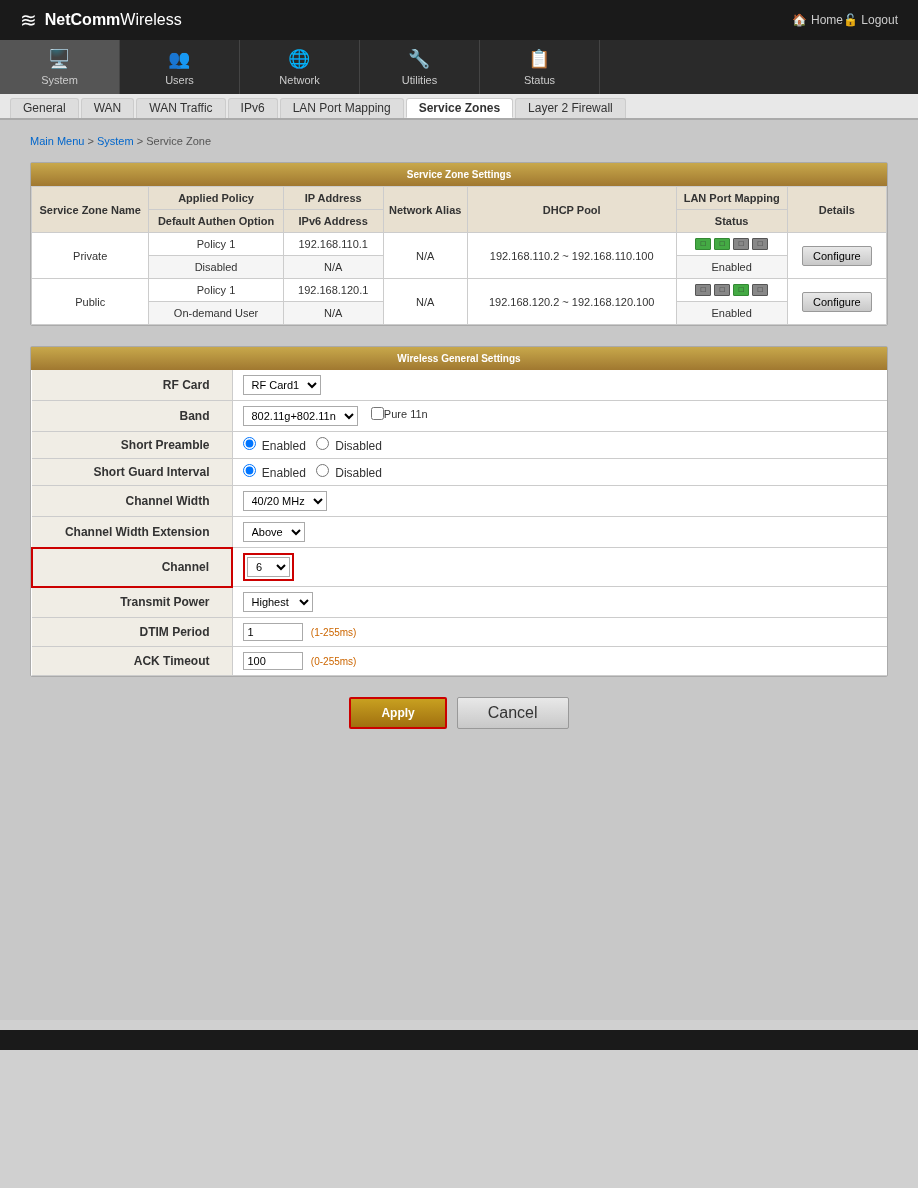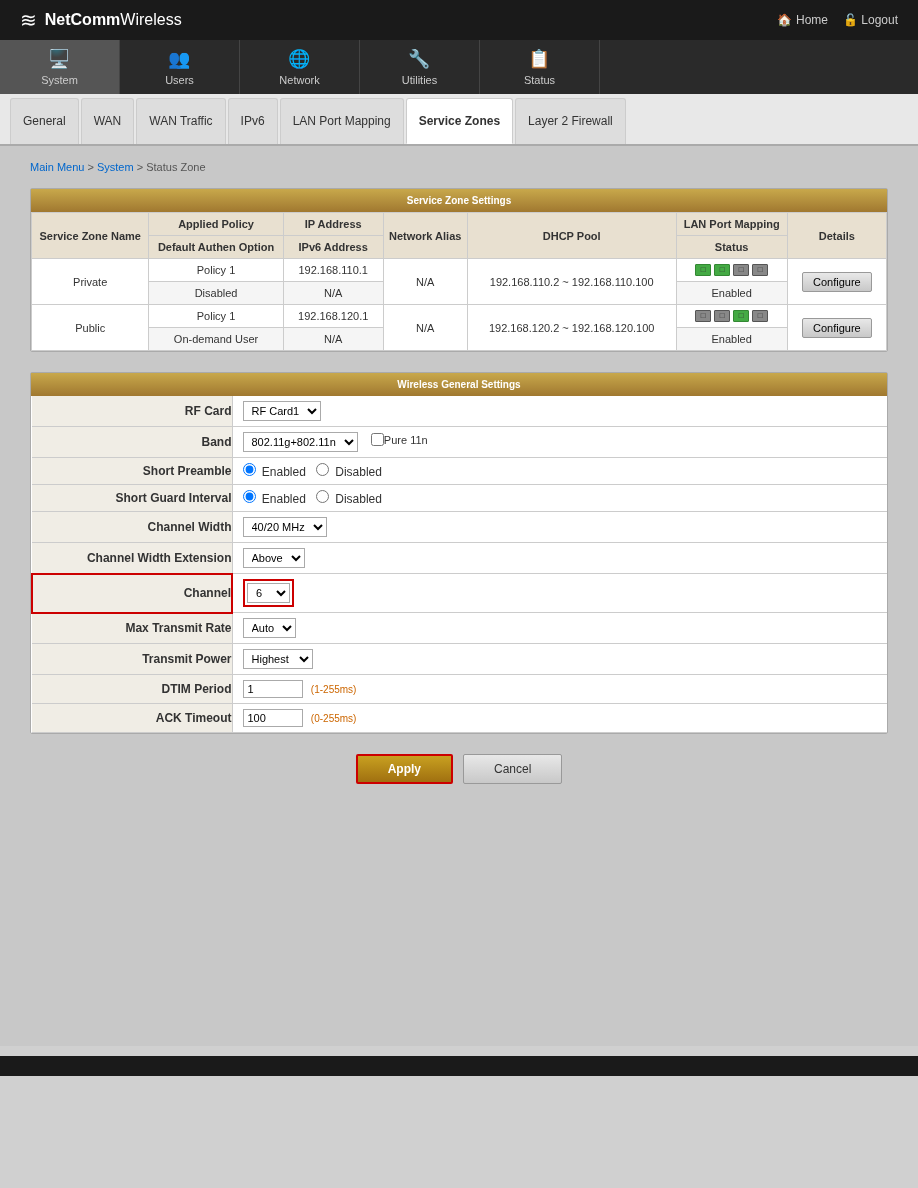--- a/index.html
+++ b/index.html
@@ -6,33 +6,33 @@
     body { background: #d0d0d0; font-family: Arial, sans-serif; font-size: 12px; color: #333; }
 
     .page-wrapper { width: 918px; min-height: 1188px; background: #d0d0d0; }
 
     
     .header { background: #1a1a1a; padding: 8px 20px; display: flex; align-items: center; justify-content: space-between; }
     .logo { display: flex; align-items: center; gap: 8px; }
     .logo-icon { color: white; font-size: 20px; }
     .logo-text { color: white; font-size: 16px; font-weight: bold; }
     .logo-text span { font-weight: normal; }
-    .header-links { display: flex; gap: 15px; font-size: 12px; }
+    .header-links { display: flex; font-size: 12px; }
     .header-links a { color: #ccc; text-decoration: none; }
 
     
     .nav-tabs { background: #2a2a2a; display: flex; }
     .nav-tab { padding: 8px 30px; cursor: pointer; display: flex; flex-direction: column; align-items: center; gap: 4px; color: #ccc; border-right: 1px solid #444; min-width: 120px; }
     .nav-tab.active { background: #555; }
     .nav-tab-icon { font-size: 18px; }
     .nav-tab-label { font-size: 11px; }
 
     
     .sub-nav { background: #e8e8e8; display: flex; border-bottom: 2px solid #aaa; padding: 0 10px; margin: 0; }
-    .sub-nav-item { padding: 15px 12px; cursor: pointer; font-size: 12px; color: #333; border: 1px solid #ccc; border-bottom: none; background: #ddd; margin-right: 2px; margin-top: 4px; border-radius: 3px 3px 0 0; }
+    .sub-nav-item { padding: 2px 12px; cursor: pointer; font-size: 12px; color: #333; border: 1px solid #ccc; border-bottom: none; background: #ddd; margin-right: 2px; margin-top: 4px; border-radius: 3px 3px 0 0; }
     .sub-nav-item.active { background: #fff; border-bottom: 1px solid #fff; font-weight: bold; }
 
     
     .main-content { padding: 15px 30px; background: #c8c8c8; min-height: 900px; }
 
     
     .breadcrumb { font-size: 11px; margin-bottom: 15px; color: #555; }
     .breadcrumb a { color: #0066cc; text-decoration: none; }
 
     
@@ -47,33 +47,33 @@
     .configure-btn { background: linear-gradient(to bottom, #e8e8e8, #c8c8c8); border: 1px solid #999; padding: 3px 10px; cursor: pointer; font-size: 11px; border-radius: 2px; }
 
     
     .port-icons { display: flex; gap: 3px; justify-content: center; }
     .port-icon { width: 16px; height: 12px; background: #888; border: 1px solid #555; border-radius: 1px; font-size: 8px; display: inline-block; }
     .port-icon.active { background: #4a4; border-color: #383; }
 
     
     table.settings-table { width: 100%; border-collapse: collapse; font-size: 12px; }
     table.settings-table tr { border-bottom: 1px solid #e0e0e0; }
-    table.settings-table td:first-child { background: #f0ede5; width: 200px; padding: 6px 0; text-align: right; font-weight: bold; color: #333; border-right: 1px solid #ccc; border-bottom: 1px solid #ccc; }
+    table.settings-table td:first-child { background: #f0ede5; width: 200px; padding: 6px 22px; text-align: right; font-weight: bold; color: #333; border-right: 1px solid #ccc; border-bottom: 1px solid #ccc; }
     table.settings-table td:last-child { padding: 5px 10px; border-bottom: 1px solid #ccc; }
 
     select { padding: 2px 4px; font-size: 11px; border: 1px solid #aaa; background: #fff; cursor: pointer; }
     input[type="text"] { padding: 2px 4px; font-size: 11px; border: 1px solid #aaa; width: 60px; }
     input[type="radio"] { margin-right: 3px; }
 
     .range-hint { color: #cc6600; font-size: 10px; margin-left: 5px; }
 
     
     .button-row { display: flex; justify-content: center; gap: 10px; margin: 20px 0; }
     .apply-btn { background: linear-gradient(to bottom, #c8a020, #a07010); color: white; border: 2px solid #cc0000; padding: 6px 30px; cursor: pointer; font-size: 12px; font-weight: bold; border-radius: 2px; }
-    .cancel-btn { background: linear-gradient(to bottom, #e8e8e8, #c8c8c8); color: #333; border: 1px solid #999; padding: 6px 30px; cursor: pointer; font-size: 12px; border-radius: 2px; }
+    .cancel-btn { background: linear-gradient(to bottom, #e8e8e8, #c8c8c8); color: #333; border: 1px solid #999; padding: 6px 30px; cursor: pointer; font-size: 16px; border-radius: 2px; }
 
     
     .footer-bar { background: #1a1a1a; height: 20px; width: 100%; margin-top: 10px; }
 
     .enabled-badge { color: #333; font-size: 11px; }
 
     
     .pure11n-area { display: inline-flex; align-items: center; gap: 0; margin-left: 10px; font-size: 11px; }
   </style>
 </head>
@@ -133,21 +133,21 @@
     <div class="sub-nav-item">Layer 2 Firewall</div>
   </div>
 
   <div class="main-content">
 
     <div class="breadcrumb">
       <a href="#">Main Menu</a>
       &gt;
       <a href="#">System</a>
       &gt;
-      <span>Status Zone</span>
+      <span>Service Zone</span>
     </div>
 
     <div class="settings-section">
       <div class="section-header">Service Zone Settings</div>
       <table class="data-table">
         <thead>
           <tr>
             <th rowspan="2">Service Zone Name</th>
             <th rowspan="1">Applied Policy</th>
             <th rowspan="1">IP Address</th>
@@ -294,28 +294,20 @@
               <span style="border: 2px solid #cc0000; display: inline-block; padding: 2px;">
                 <select>
                   <option>1</option><option>2</option><option>3</option><option>4</option>
                   <option>5</option><option selected="">6</option><option>7</option><option>8</option>
                   <option>9</option><option>10</option><option>11</option>
                 </select>
               </span>
             </td>
           </tr>
 
-          <tr>
-            <td>Max Transmit Rate</td>
-            <td>
-              <select>
-                <option>Auto</option>
-              </select>
-            </td>
-          </tr>
 
           <tr>
             <td>Transmit Power</td>
             <td>
               <select>
                 <option>Highest</option>
                 <option>High</option>
                 <option>Medium</option>
                 <option>Low</option>
                 <option>Lowest</option>

